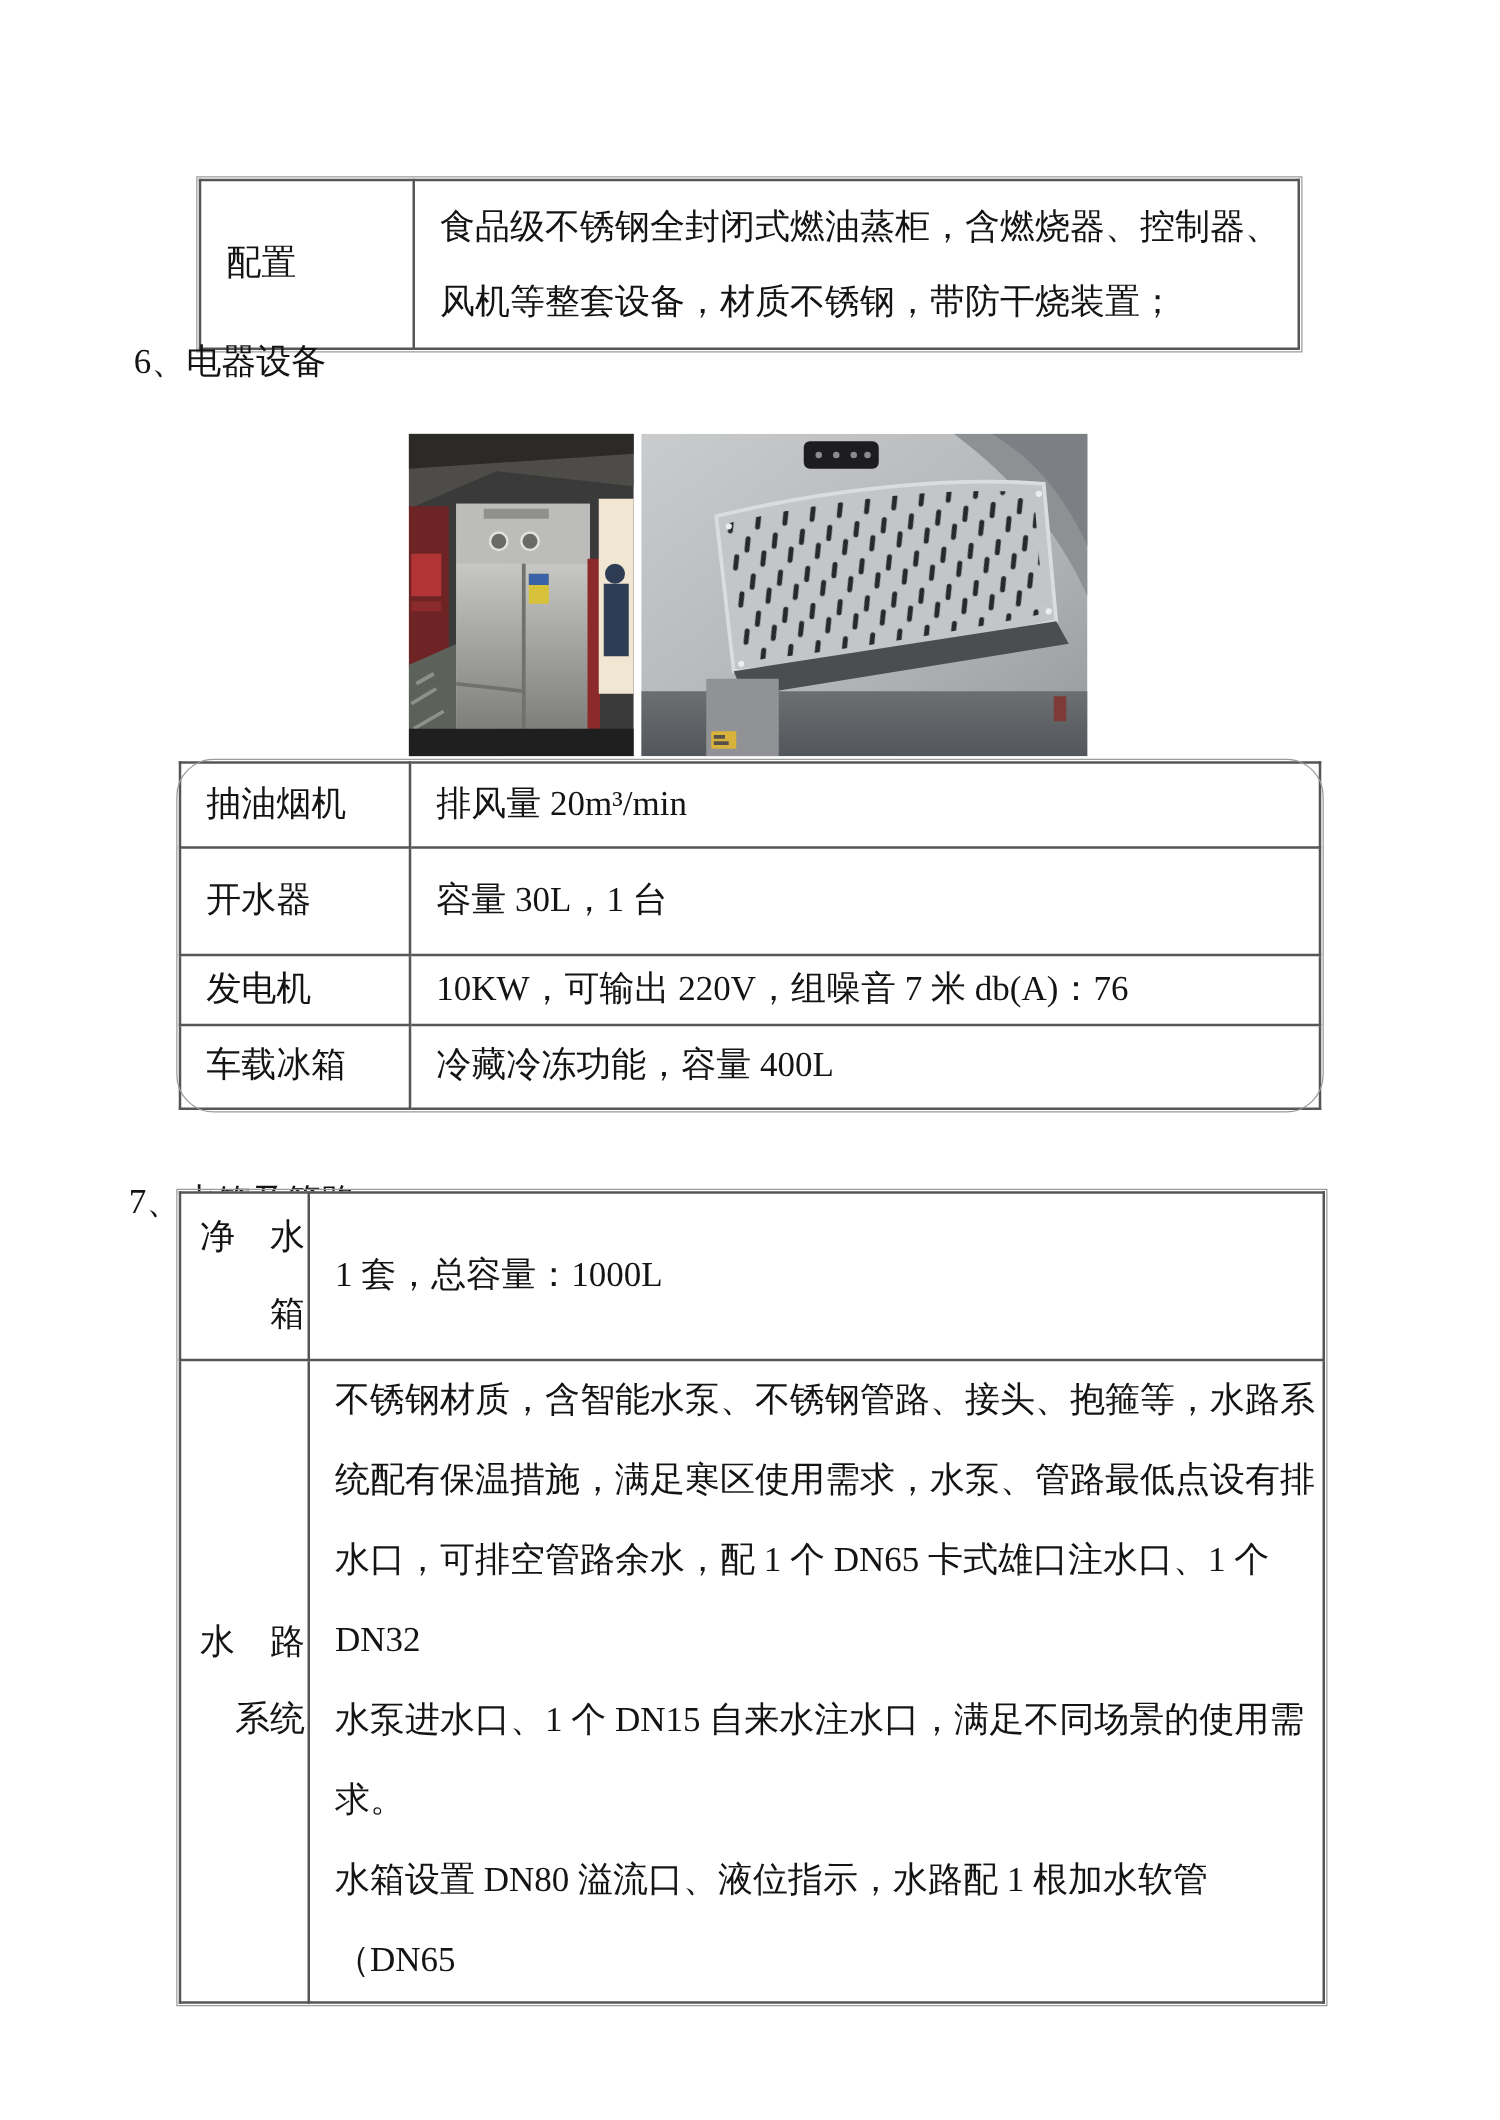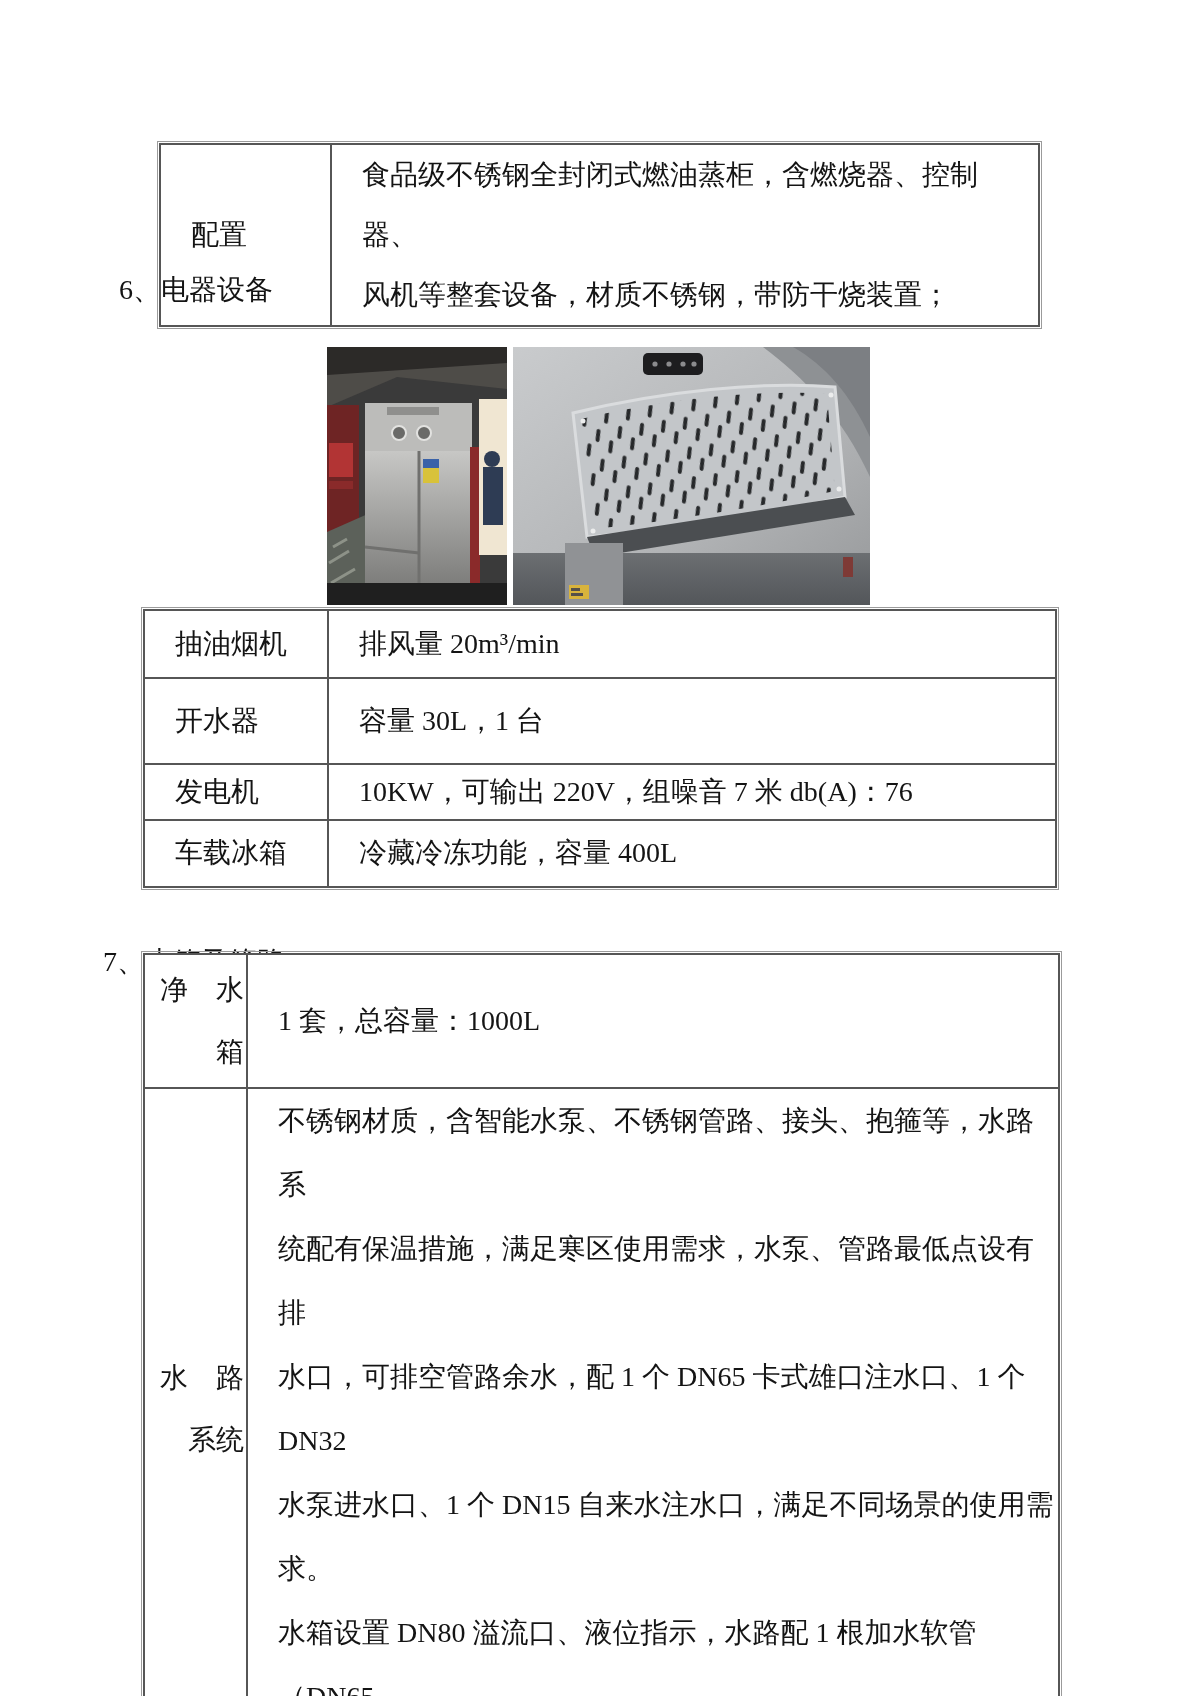--- a/index.html
+++ b/index.html
@@ -7,21 +7,21 @@
     position:relative; width:1200px; height:1696px; margin:0 auto;
     background:#ffffff; overflow:hidden;
     font-family:"Liberation Serif","DejaVu Serif",serif; color:#141414;
   }
   .doc-table {
     position:absolute; border-collapse:collapse; table-layout:fixed;
     outline:1px solid #9b9b9b; outline-offset:1px; background:#fff;
   }
   .doc-table td {
     border:2px solid #565656; vertical-align:middle;
-    padding:0 8px 0 30px; font-size:28px; line-height:1.3; overflow:hidden;
+    padding:0 8px 0 20px; font-size:28px; line-height:1.3; overflow:hidden;
   }
   .multiline { white-space:pre-line; }
   td.value-2line { line-height:60px; }
   td.value-5line { line-height:64px; padding-right:4px; }
   td.label-2line { line-height:62px; padding-left:11px; padding-right:2px;text-align:right; }
   .doc-heading { position:absolute; font-size:28px; line-height:32px; white-space:nowrap; }
   .photo { position:absolute; display:block; font-size:0; line-height:0; }
   .photo svg { display:block; }
 </style>
 </head>
@@ -36,21 +36,21 @@
       </colgroup>
     <tbody>
         <tr style="height:135px">
       <td>配置</td>
       <td class="multiline value-2line">食品级不锈钢全封闭式燃油蒸柜，含燃烧器、控制器、
 风机等整套设备，材质不锈钢，带防干烧装置；</td>
     </tr>
   </tbody>
     </table>
 
-  <div class="doc-heading" style="left:119px; top:274px;">6、电器设备</div>
+  <div class="doc-heading" style="left:107px; top:274px;">6、电器设备</div>
 
   <div class="photo" style="left:327px; top:347px;">
     <svg width="180" height="258" viewBox="0 0 180 258" xmlns="http://www.w3.org/2000/svg">
       <defs>
         <linearGradient id="steelL" x1="0" y1="0" x2="1" y2="1">
           <stop offset="0" stop-color="#d6d6d4"></stop>
             <stop offset="0.5" stop-color="#b3b3b1"></stop>
           <stop offset="1" stop-color="#8f8f8d"></stop>
         </linearGradient>
         <linearGradient id="doorL" x1="0" y1="0" x2="0" y2="1">
@@ -118,21 +118,21 @@
       <path d="M74,190 L332,150 L342,168 L82,210 Z" fill="#4b4e51"></path>
       <rect x="0" y="206" width="357" height="52" fill="url(#shadeR)"></rect>
       <rect x="52" y="196" width="58" height="62" fill="#909295"></rect>
       <rect x="56" y="238" width="20" height="14" fill="#d8b33c"></rect>
       <rect x="58" y="241" width="9" height="3" fill="#55504a"></rect>
       <rect x="58" y="246" width="12" height="3" fill="#55504a"></rect>
       <rect x="330" y="210" width="10" height="20" fill="#7e3a36"></rect>
     </svg>
   </div>
 
-  <table class="doc-table" style="left:143px; top:609px; width:914px;">
+  <table class="doc-table" style="left:143px; top:609px; width:914px;border-radius:28px;">
     <colgroup>
         <col style="width:184px">
         <col>
       </colgroup>
     <tbody>
         <tr style="height:68px">
       <td>抽油烟机</td>
       <td>排风量 20m³/min</td>
     </tr>
     <tr style="height:86px">

